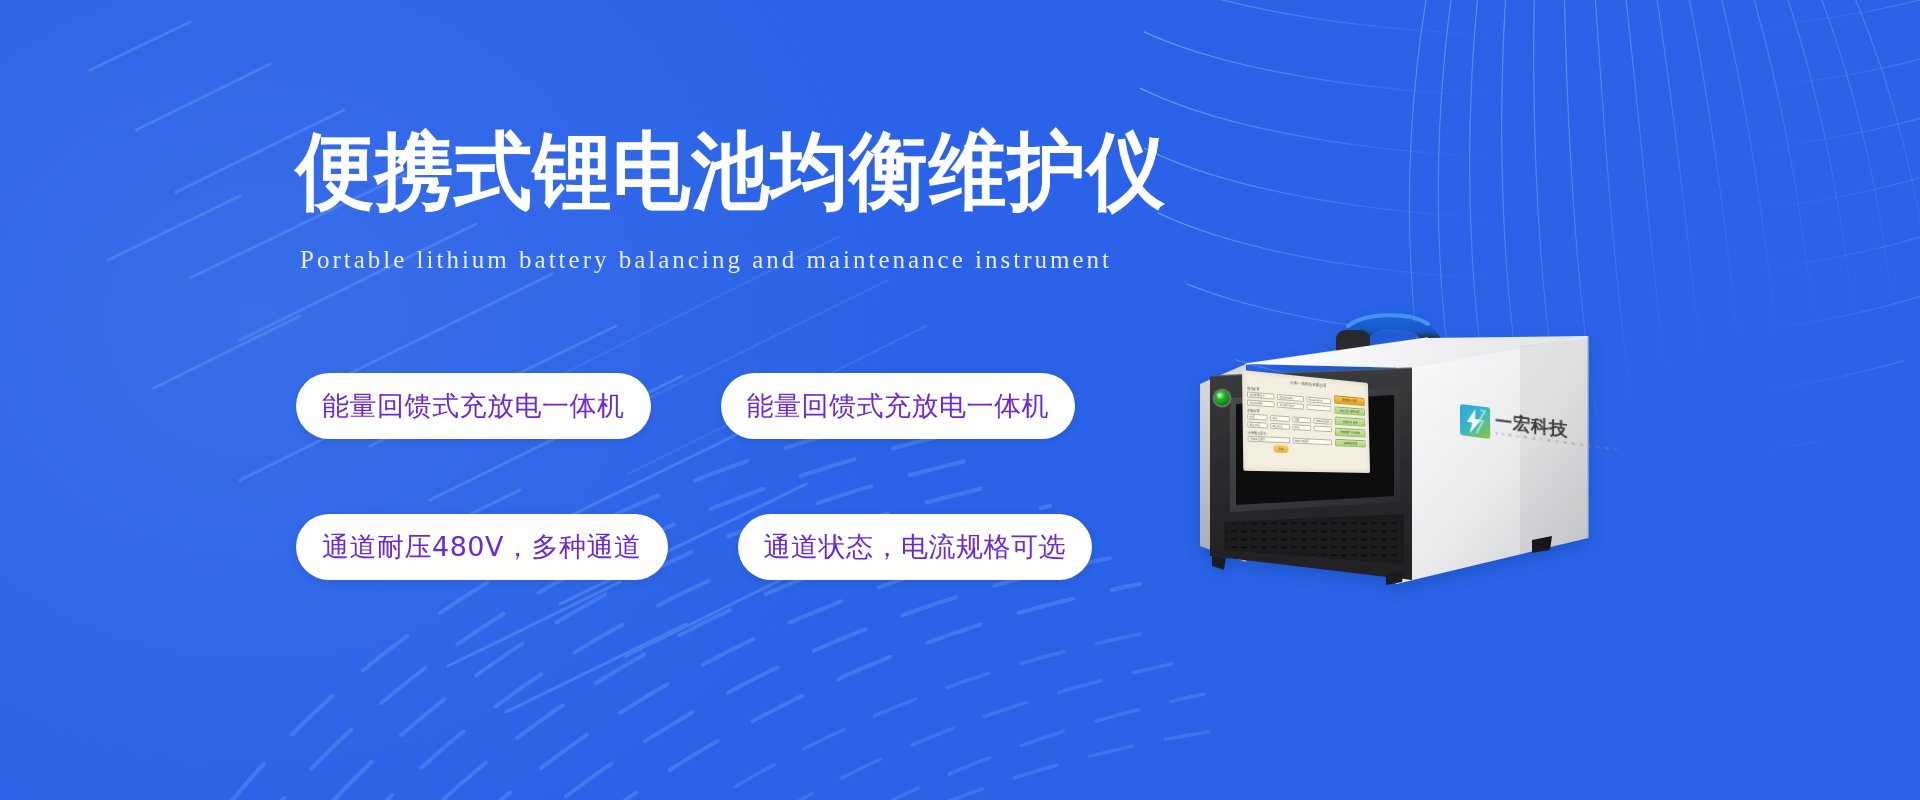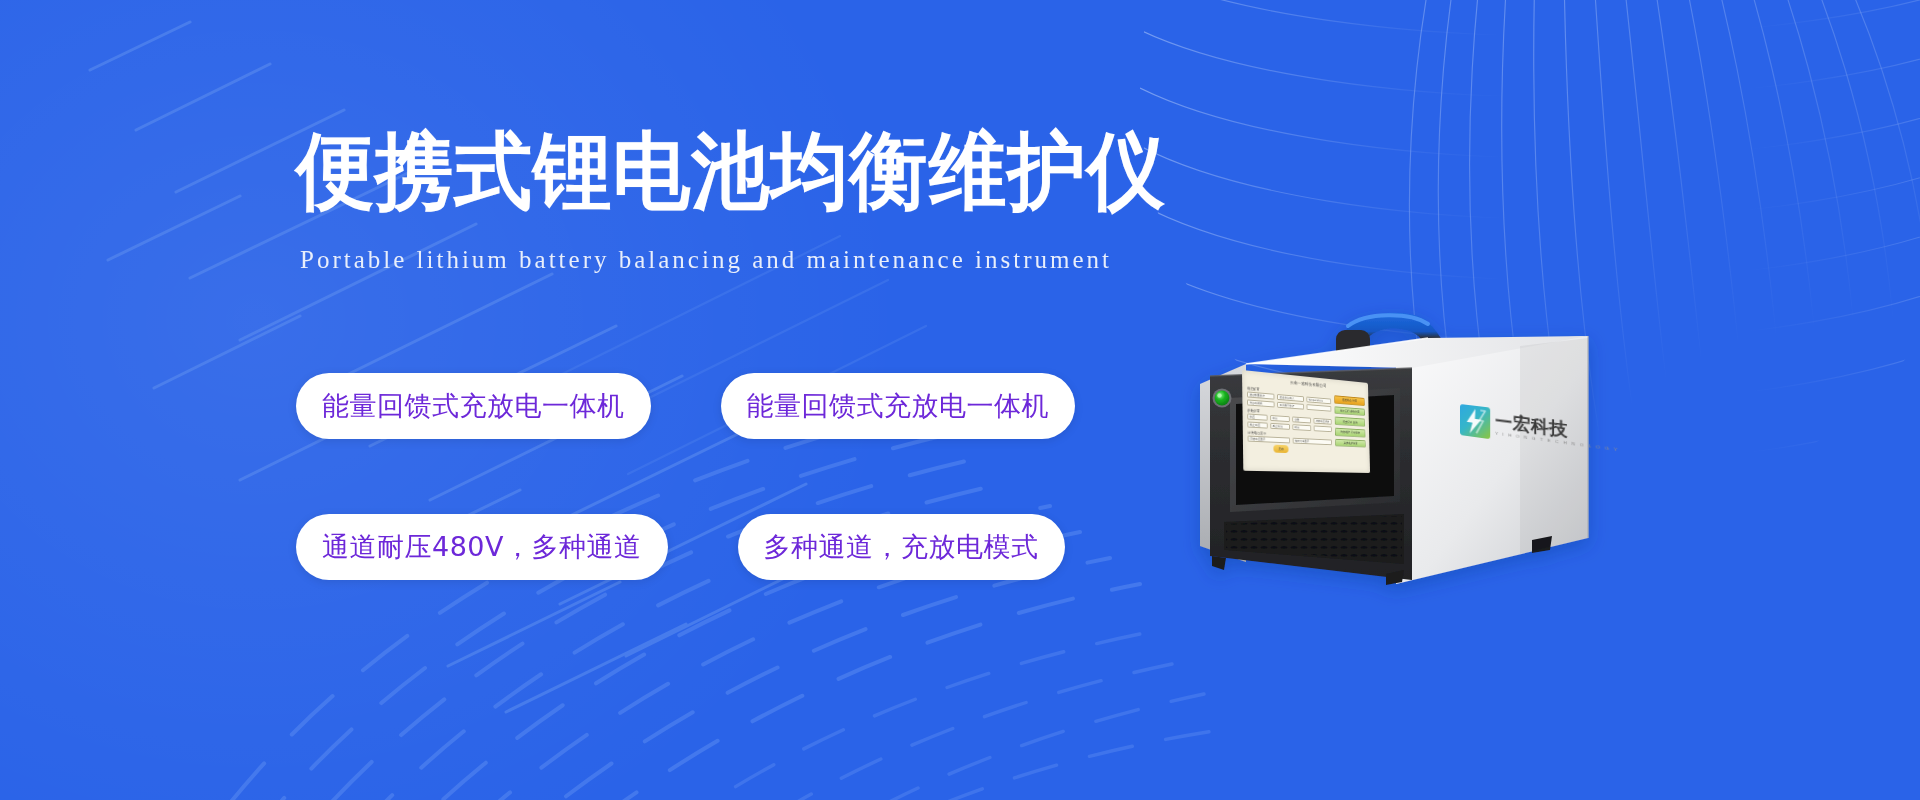--- a/index.html
+++ b/index.html
@@ -279,21 +279,21 @@
 
     <div class="subtitle">Portable lithium battery balancing and maintenance instrument</div>
 
     <div class="pill-grid">
       <div class="pill-row">
         <div class="pill">能量回馈式充放电一体机</div>
         <div class="pill">能量回馈式充放电一体机</div>
       </div>
       <div class="pill-row">
         <div class="pill">通道耐压480V，多种通道</div>
-        <div class="pill">多种通道，充放电模式</div>
+        <div class="pill">通道状态，电流规格可选</div>
       </div>
     </div>
   </div>
 
   <div class="device">
 
     <svg viewBox="0 0 440 330" fill="none">
       <defs>
         <linearGradient id="bodyGrad" x1="0" y1="0" x2="1" y2="1">
           <stop offset="0%" stop-color="#FBFBFC"></stop>

